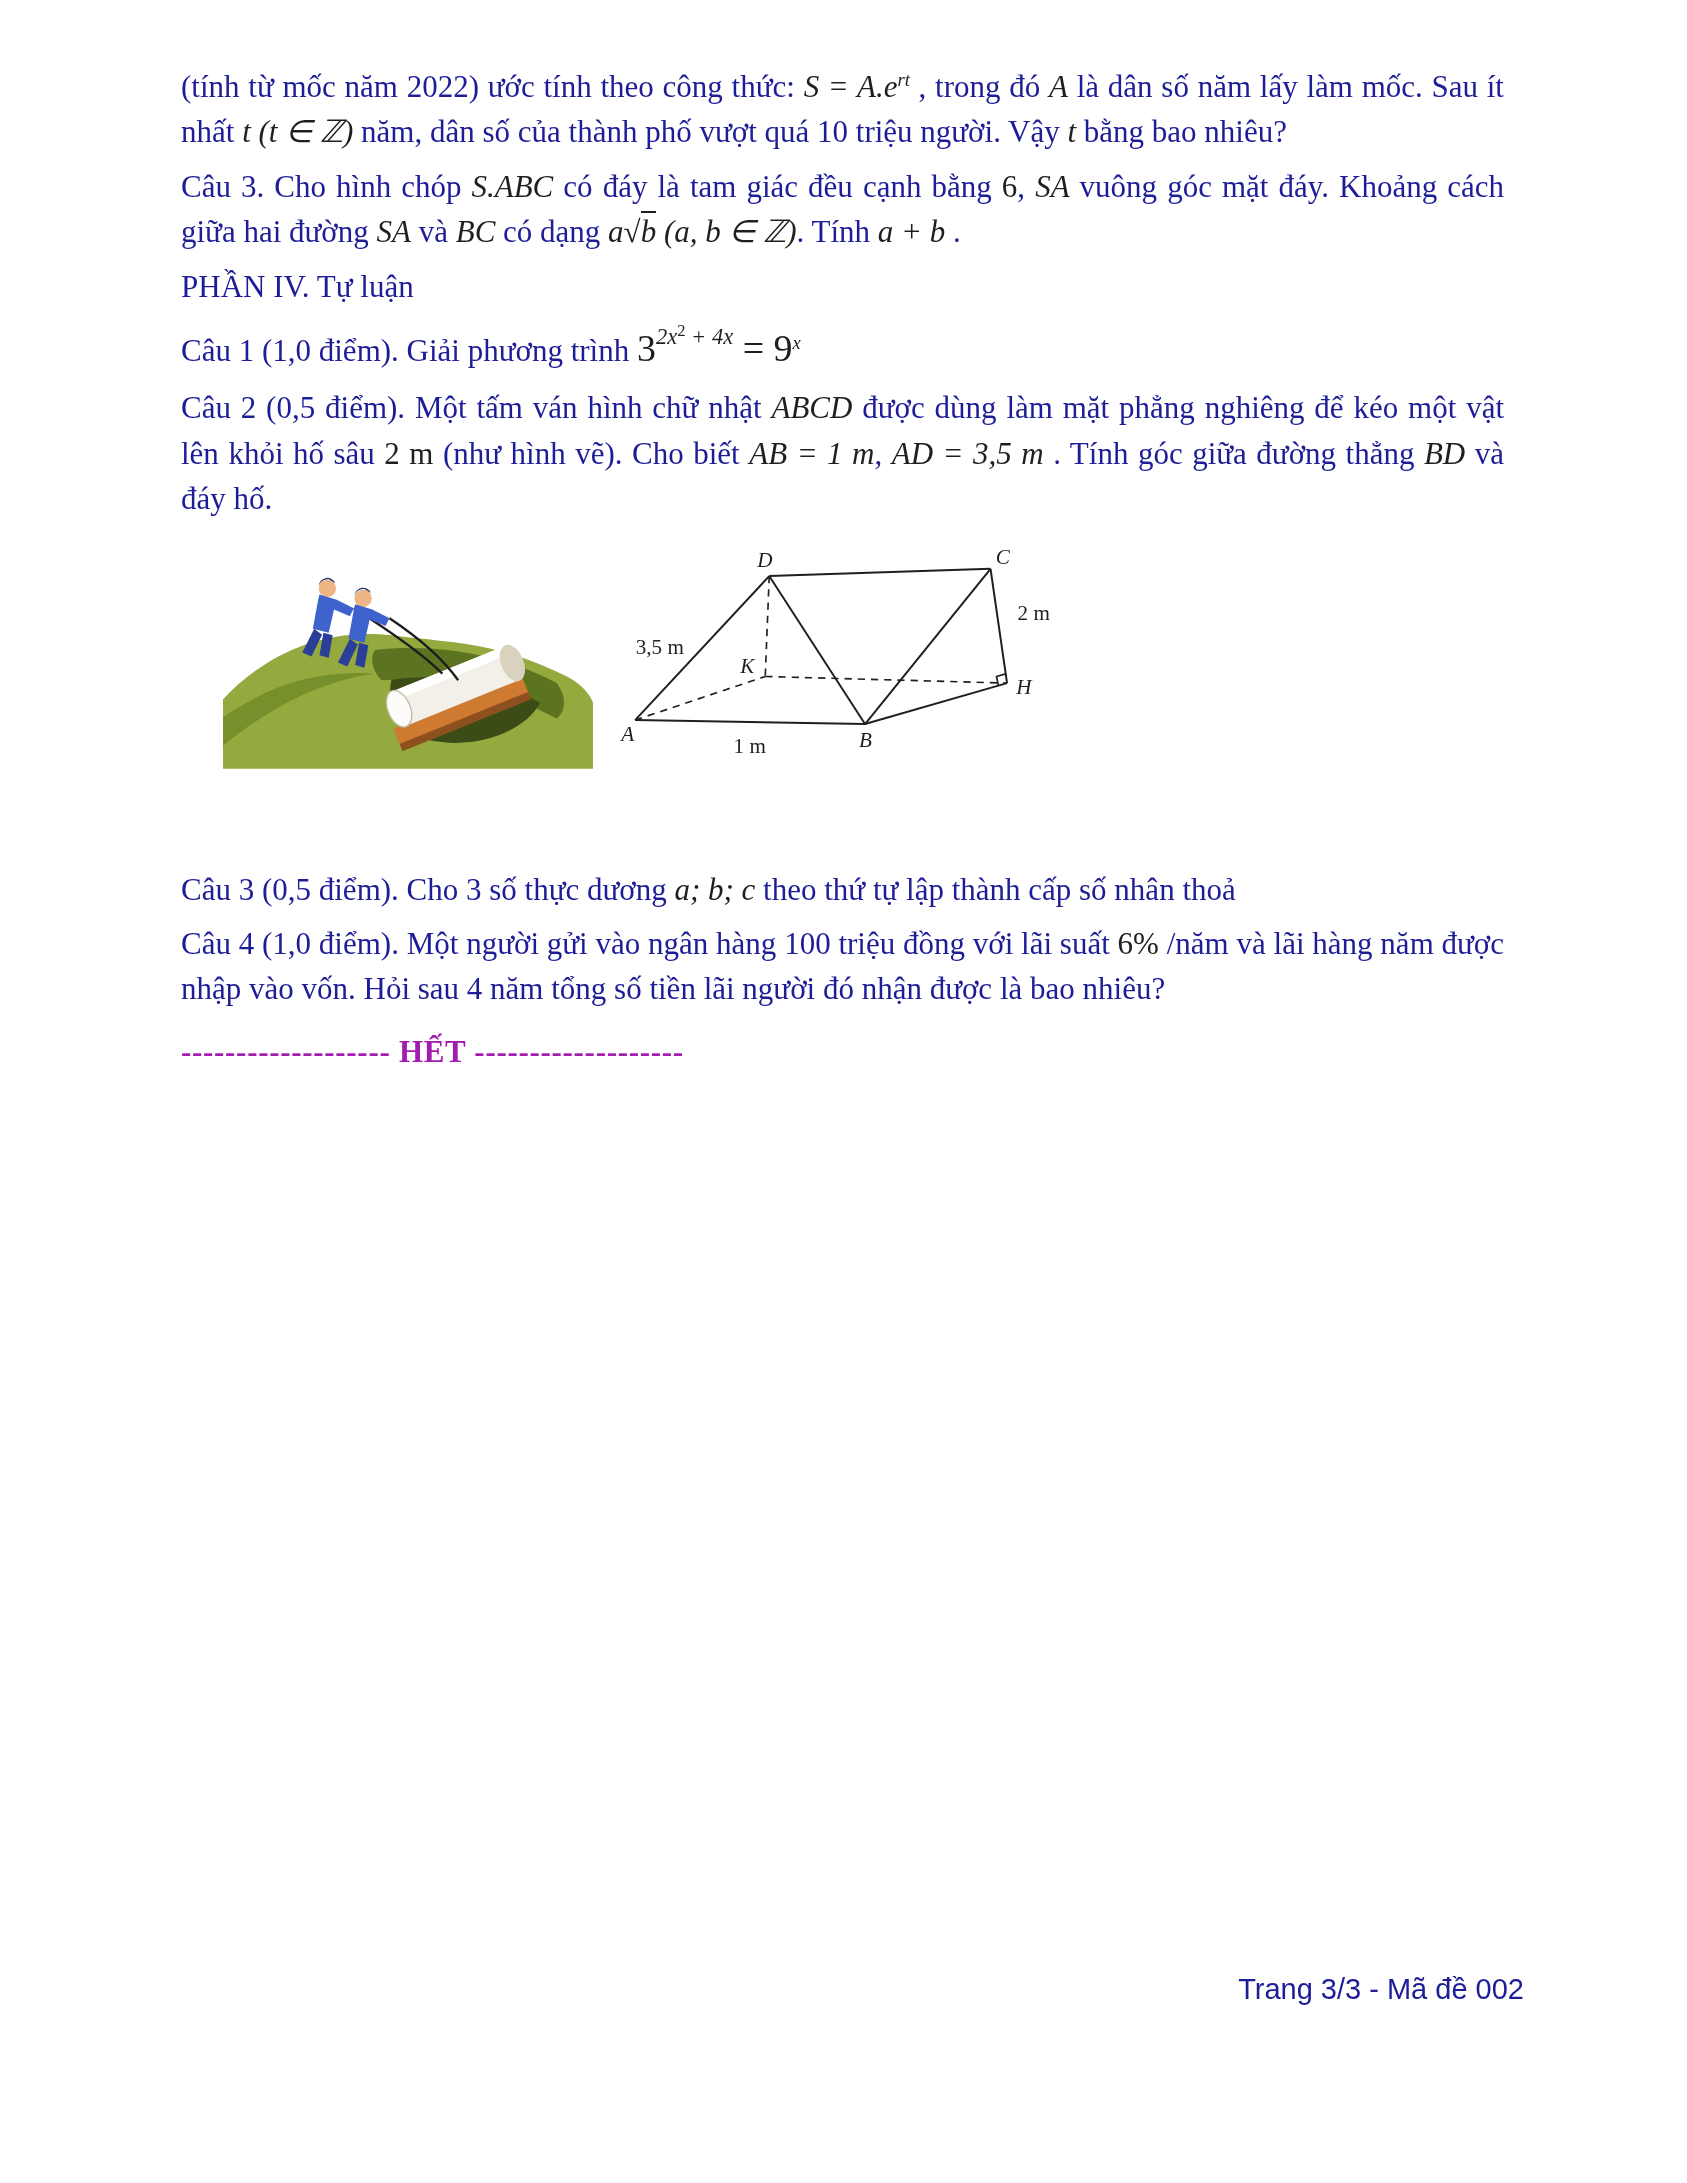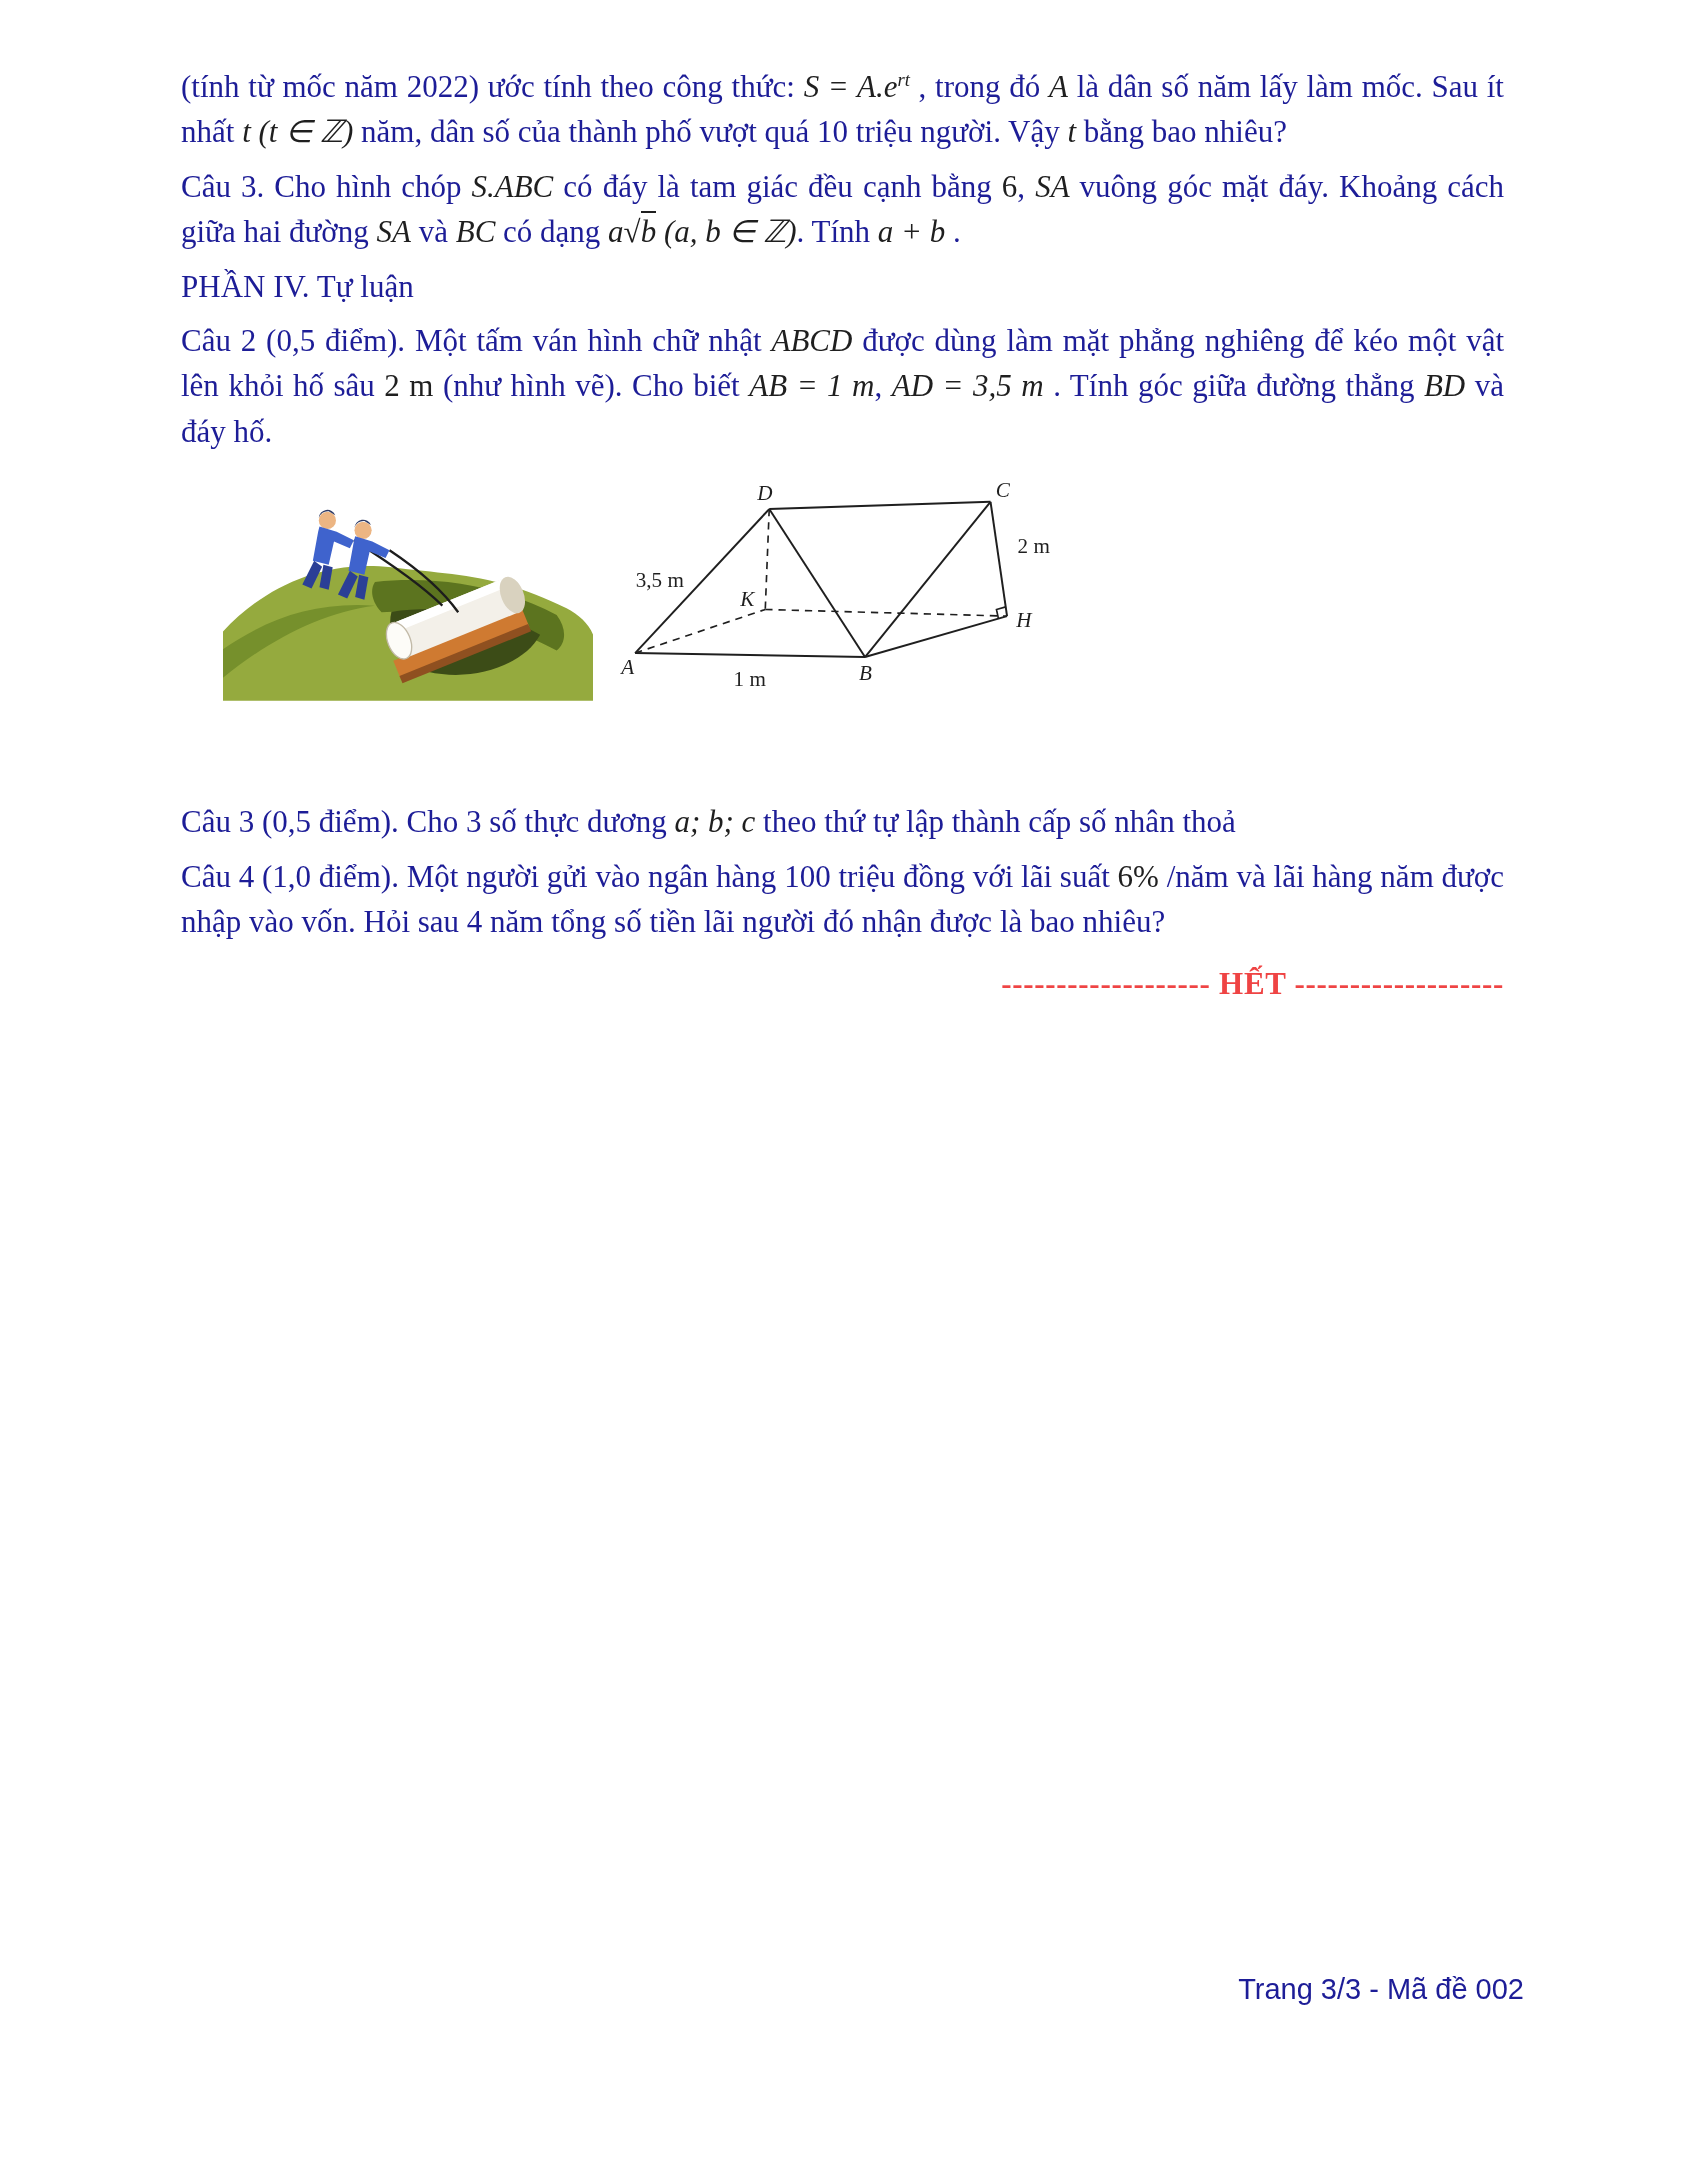--- a/index.html
+++ b/index.html
@@ -22,21 +22,21 @@
   .m{font-style:italic;color:#1f1f1f;}
   .mu{font-style:normal;color:#1f1f1f;}
   sup.e{font-size:60%;}
   sub.s{font-size:60%;}
   .rad{border-top:2px solid #1f1f1f;padding-top:0.7px;}
   .fs-big{font-size:38px;}
   .exp{font-size:22.5px;vertical-align:17px;font-style:italic;color:#1f1f1f;}
   .exp sup{font-size:16.5px;vertical-align:super;font-style:normal;}
   .eqline{font-size:34px;margin-top:2.6px;}
   .het{
-    text-align:right;font-weight:bold;color:#ef4444;
+    text-align:left;font-weight:bold;color:#a21caf;
     letter-spacing:0.7px;margin-top:17px;font-size:31px;
   }
   .figure-row{
     display:flex;align-items:center;gap:24px;
     margin:22.5px 0 98px 42px;
   }
   .dia text{font-family:"Liberation Serif", serif;font-size:32px;fill:#1f1f1f;}
   .dia text.it{font-style:italic;}
   .footer{
     position:absolute;top:1973px;right:184px;
@@ -56,20 +56,23 @@
 
     <p>
       <span class="b">Câu 3.</span><span> Cho hình chóp </span><span class="m">S.ABC</span><span> có đáy là tam giác đều cạnh bằng </span><span class="mu">6</span><span>, </span><span class="m">SA</span><span> vuông góc mặt đáy. Khoảng cách giữa hai đường </span><span class="m">SA</span><span> và </span><span class="m">BC</span><span> có dạng </span><span class="m">a</span><span class="mu">√</span><span class="m rad">b</span><span class="m"> (a, b ∈ ℤ)</span><span>. Tính </span><span class="m">a + b</span><span> .</span>
     </p>
 
 
     <p>
       <span class="b">PHẦN IV.</span><span> Tự luận</span>
     </p>
 
+    <p>
+      <span class="b">Câu 1 (1,0 điểm).</span><span> Giải phương trình </span><span class="mu fs-big">3</span><span class="exp"><span>2x</span><sup>2</sup><span> + 4x</span></span><span class="mu fs-big"> = 9</span><sup class="e m">x</sup>
+    </p>
 
     <p>
       <span class="b">Câu 2 (0,5 điểm).</span><span> Một tấm ván hình chữ nhật </span><span class="m">ABCD</span><span> được dùng làm mặt phẳng nghiêng để kéo một vật lên khỏi hố sâu </span><span class="mu">2 m</span><span> (như hình vẽ). Cho biết </span><span class="m">AB = 1 m</span><span>, </span><span class="m">AD = 3,5 m</span><span> . Tính góc giữa đường thẳng </span><span class="m">BD</span><span> và đáy hố.</span>
     </p>
 
     <div class="figure-row">
 
       <svg width="370" height="225" viewBox="0 0 560 340">
         <defs>
           <g id="worker">

